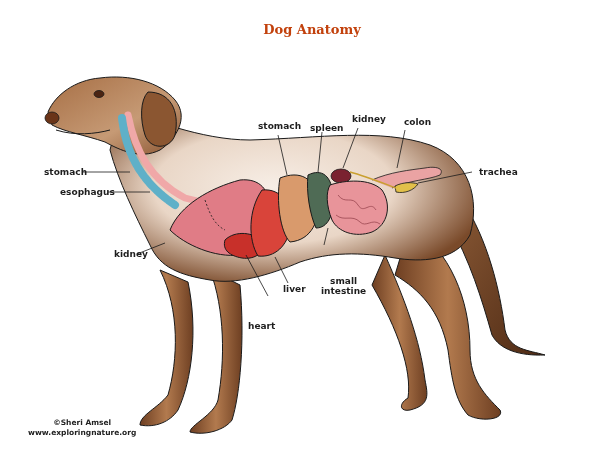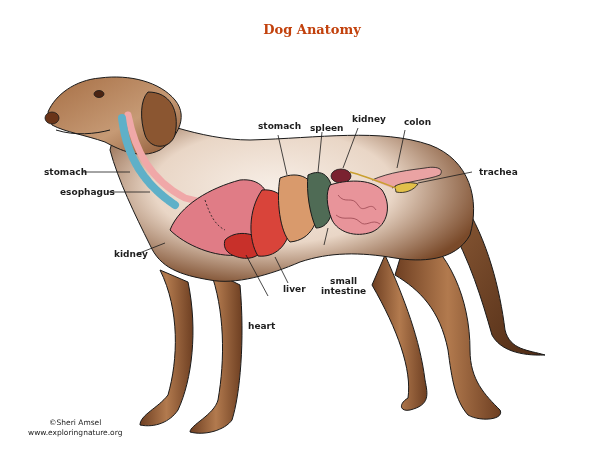--- a/index.html
+++ b/index.html
@@ -10,21 +10,21 @@
     font-size: 13px; color: #c2410c; padding-left: 12px;
   }
   svg.art { position: absolute; left: 0; top: 0; }
   .lbl {
     position: absolute; font-family: "DejaVu Sans", "Liberation Sans", sans-serif;
     font-size: 9px; font-weight: bold; color: #1e1e1e; white-space: nowrap; line-height: 10px;
   }
   .credit {
     position: absolute; left: 28px; top: 418px;
     font-family: "DejaVu Sans", "Liberation Sans", sans-serif; font-size: 7.5px;
-    color: #222; line-height: 10px; text-align: center; font-weight: normal;
+    color: #222; line-height: 10px; text-align: center; font-weight: bold;
   }
 </style>
 </head>
 <body>
 
 <div class="title">Dog Anatomy</div>
 
 <svg class="art" width="600" height="464" viewBox="0 0 600 464">
   <defs>
     <radialGradient id="bodyGrad" cx="0.45" cy="0.45" r="0.6">

